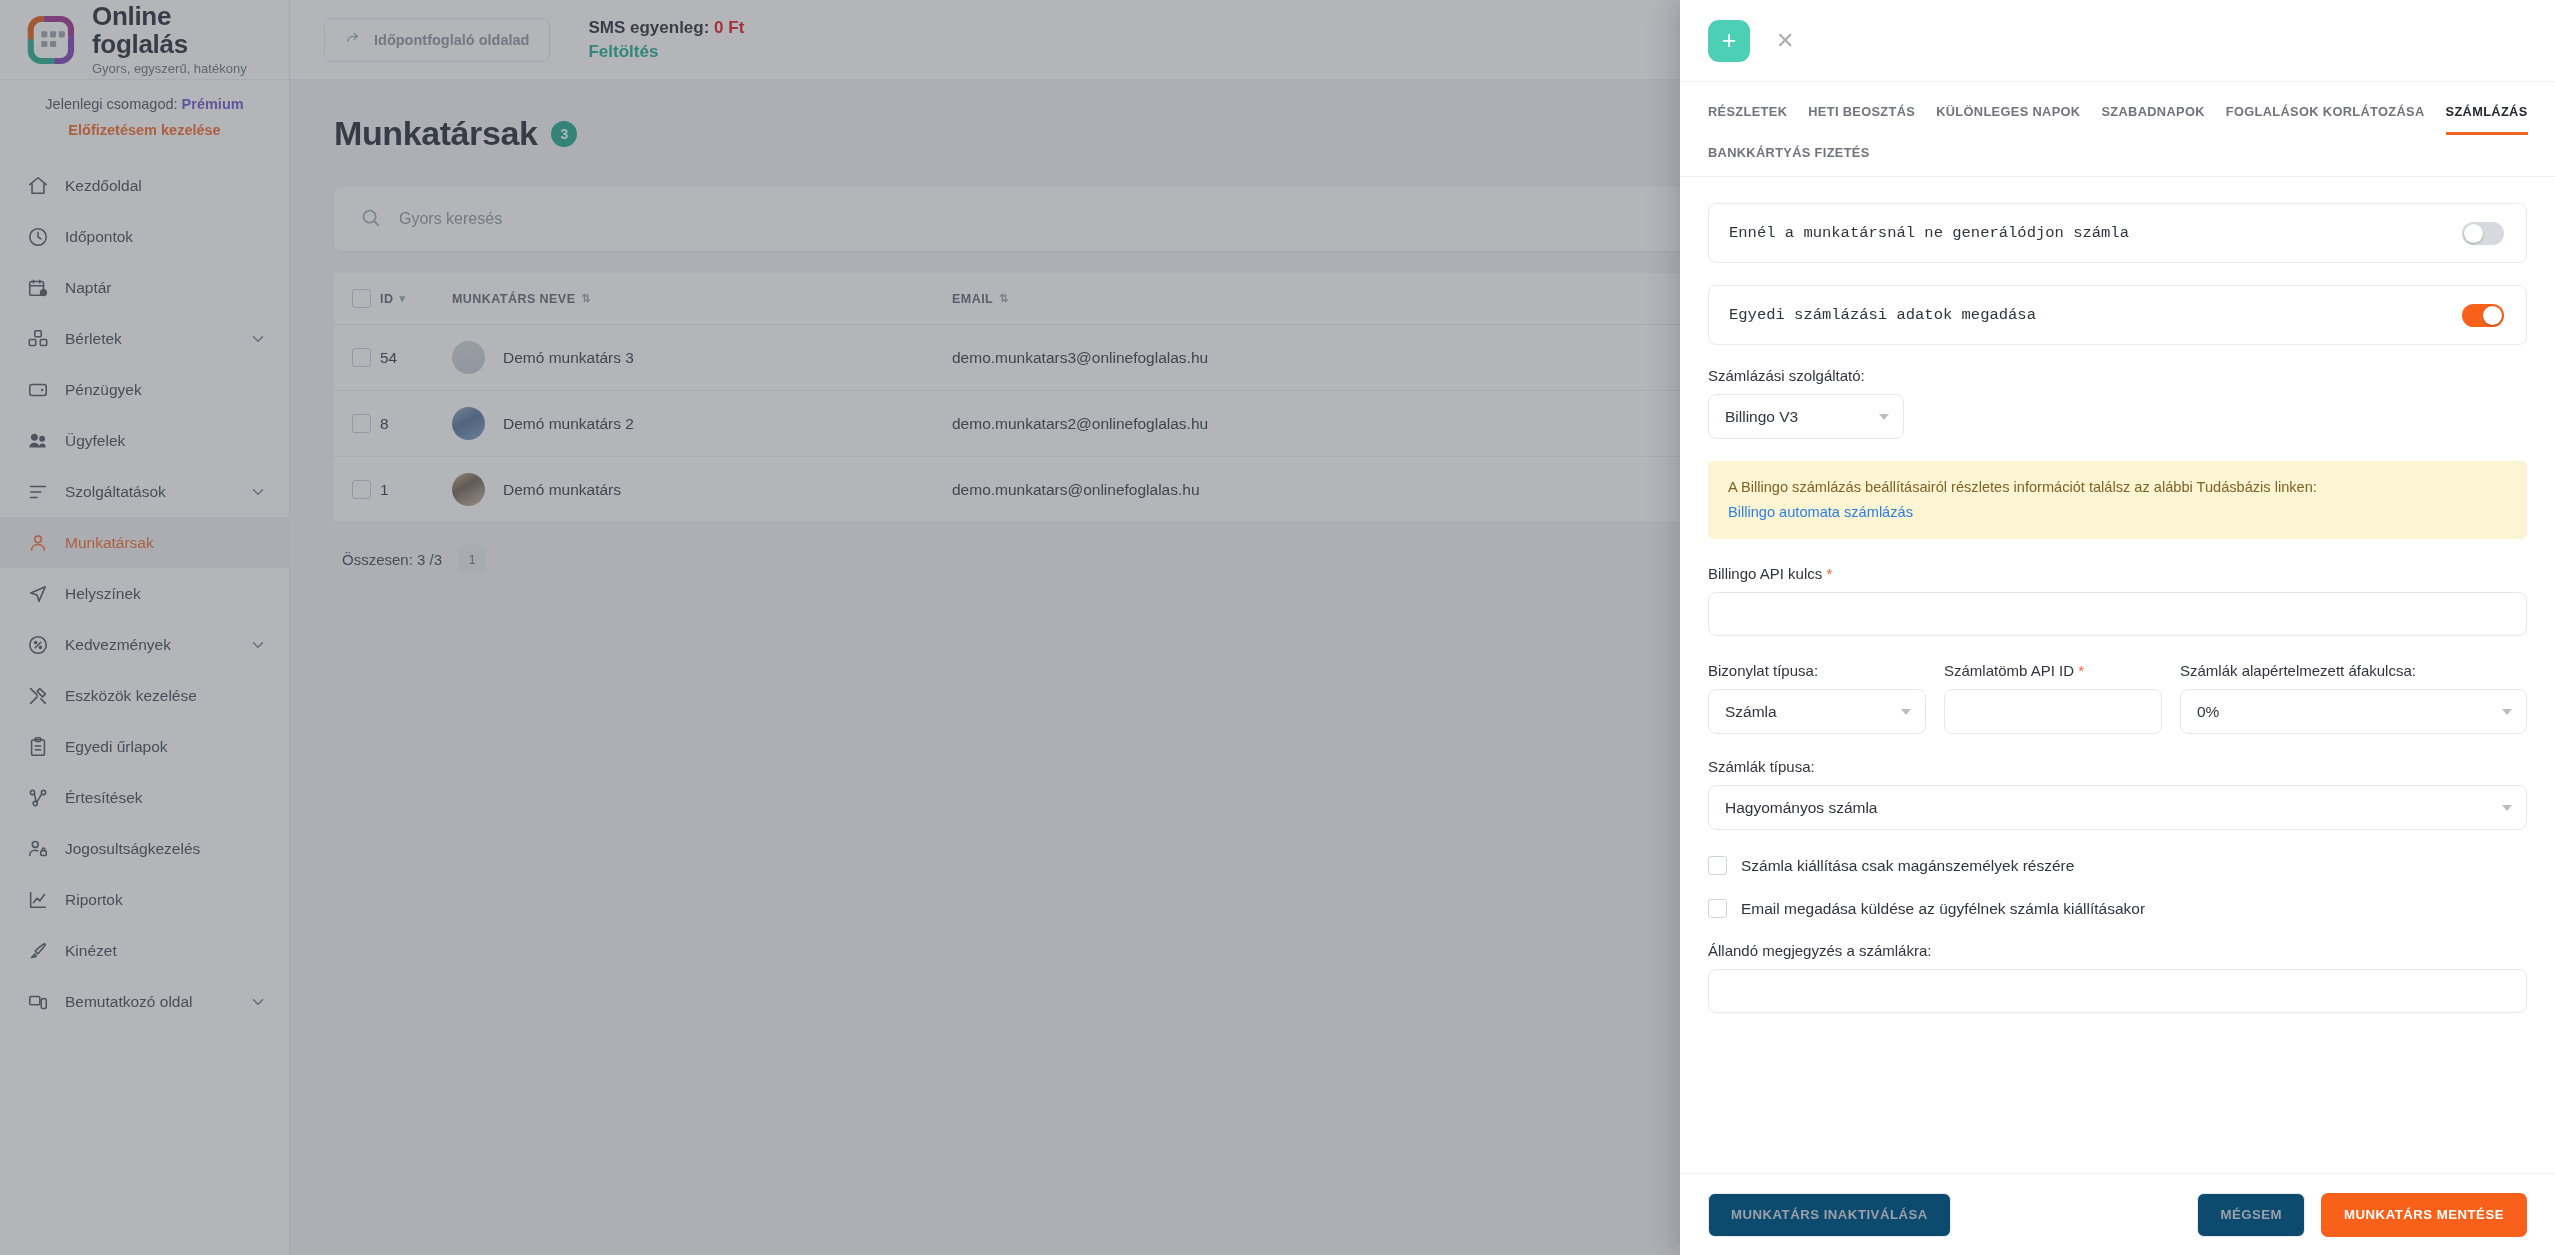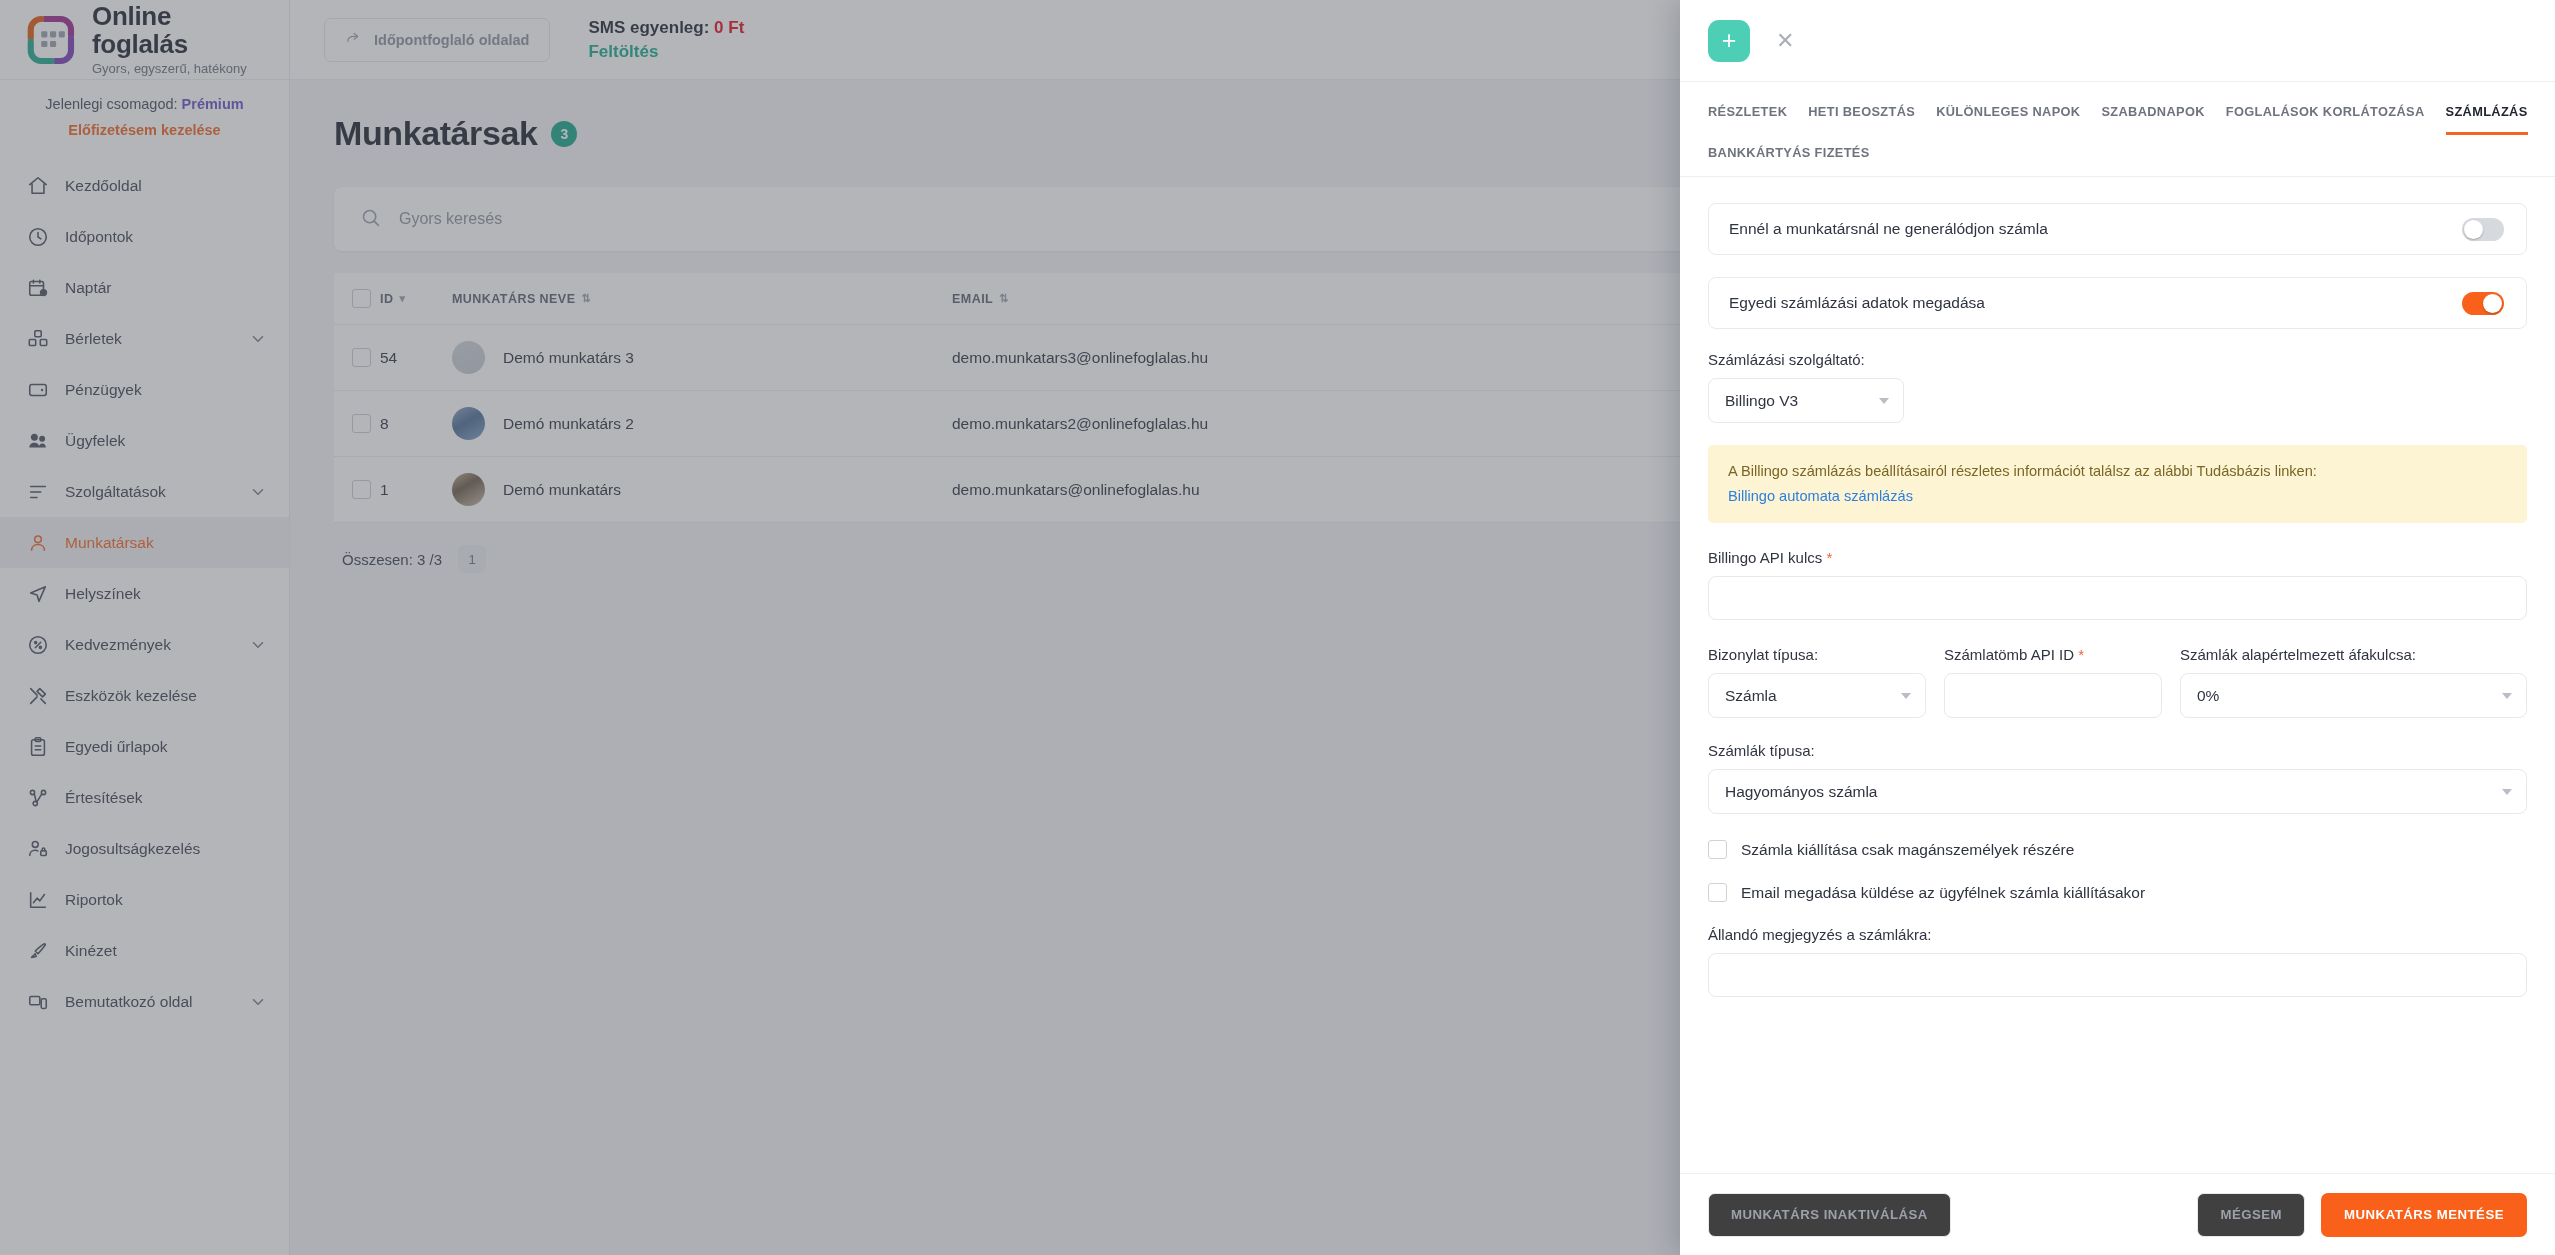--- a/index.html
+++ b/index.html
@@ -143,23 +143,23 @@
   .tab {
     font-size: 12.8px; font-weight: 700; letter-spacing: .35px;
     color: #6e737e; text-transform: uppercase; padding: 4px 0 13px;
     border-bottom: 3px solid transparent; cursor: pointer; white-space: nowrap;
   }
   .tab.active { color: #21262f; border-bottom-color: #f26522; }
 
   .panel-body { flex: 1 1 auto; overflow: hidden; padding: 26px 28px 0 28px; position: relative; }
 
   .toggle-row {
-    border: 1px solid #e9eaee; border-radius: 8px; height: 52px;
+    border: 1px solid #e9eaee; border-radius: 8px; height: 60px;
     display: flex; align-items: center; justify-content: space-between;
-    padding: 0 22px 0 20px; margin-bottom: 22px;
+    padding: 0 22px 0 20px; margin-bottom: 22px; font-family: Liberation Mono, monospace;
   }
   .toggle-row .t-lbl { font-size: 15.5px; color: #2f3440; }
   .switch { width: 42px; height: 23px; border-radius: 12px; background: #d6d9de; position: relative; cursor: pointer; flex:0 0 42px;}
   .switch .knob { position: absolute; top: 2px; left: 2px; width: 19px; height: 19px; border-radius: 50%; background: #fff; box-shadow: 0 1px 2px rgba(0,0,0,.25);}
   .switch.on { background: #f9601a; }
   .switch.on .knob { left: auto; right: 2px; }
 
   .fld-label { font-size: 15px; color: #2f3440; margin-bottom: 10px; display: block; }
   .req { color: #f4623a; }
   .select-box, .text-box {
@@ -190,21 +190,21 @@
     flex: 0 0 82px; height: 82px; border-top: 1px solid #edeef1;
     display: flex; align-items: center; justify-content: space-between;
     padding: 0 28px;
   }
   .btn {
     height: 44px; border-radius: 7px; padding: 0 22px; font-size: 13.2px;
     font-weight: 700; letter-spacing: .5px; text-transform: uppercase;
     display: inline-flex; align-items: center; justify-content: center;
     cursor: pointer; border: 1px solid transparent; font-family: inherit;
   }
-  .btn-ghost { border-color: #e7e9ed; background: #404040; color: #9ba0aa; }
+  .btn-ghost { border-color: #e7e9ed; background: #0c4a6e; color: #9ba0aa; }
   .btn-primary { background: #f9601a; color: #fff; }
   .foot-right { display: flex; gap: 16px; align-items: center; }
 </style>
 </head>
 <body>
 
 <div id="root">
 
   <div id="page-under">
 

